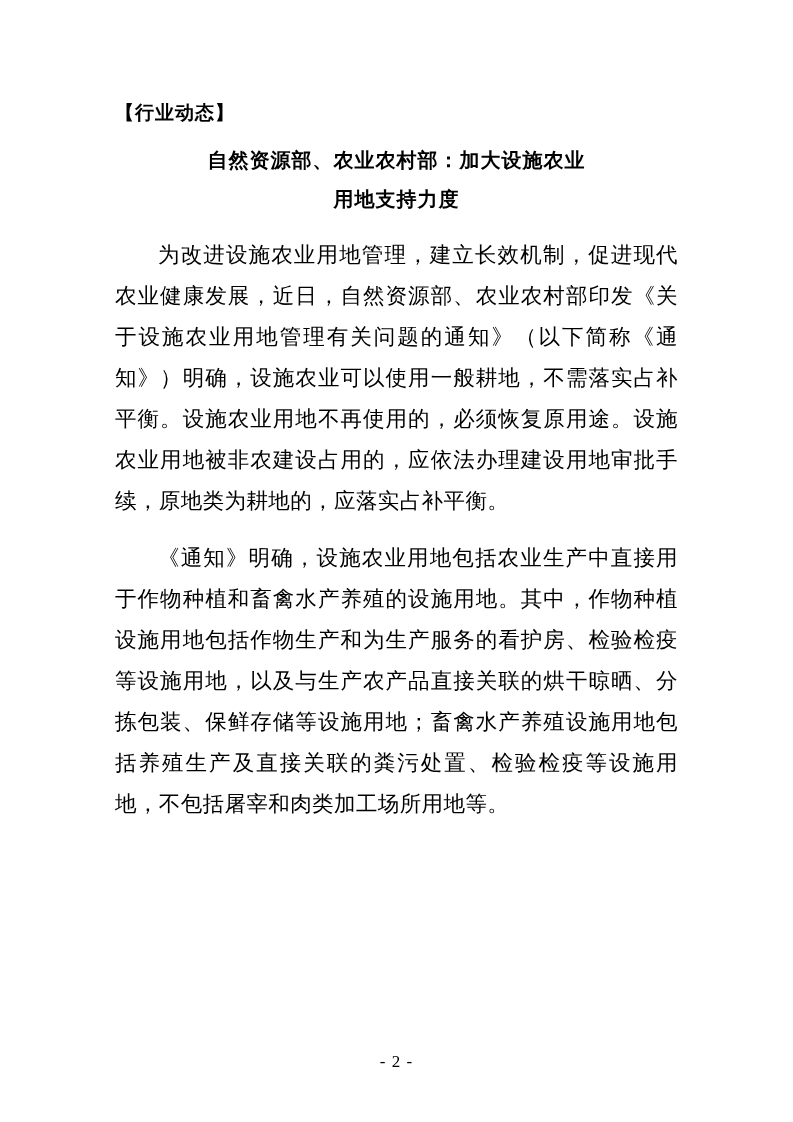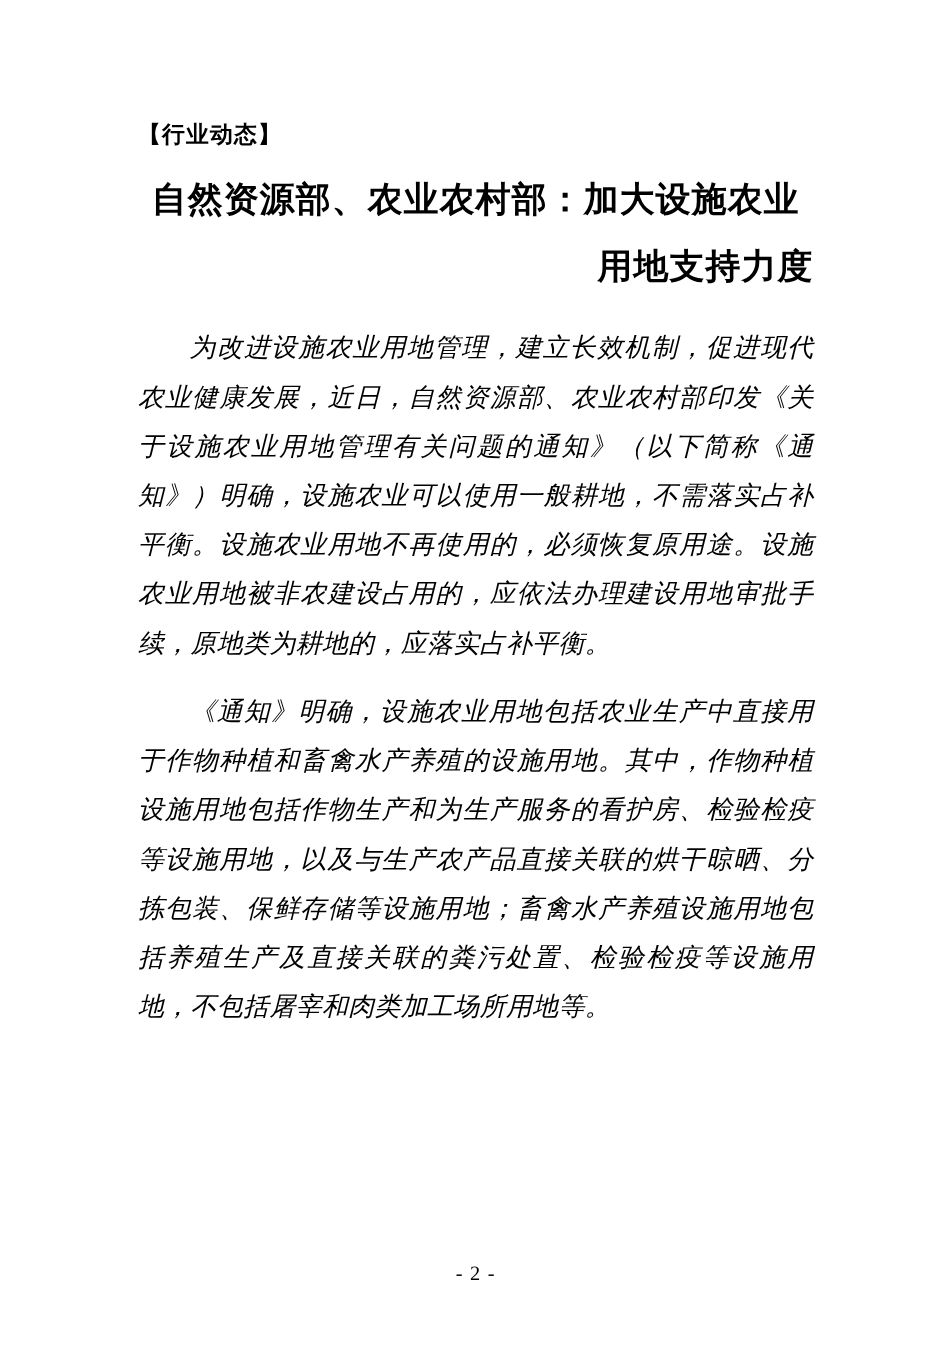--- a/index.html
+++ b/index.html
@@ -25,46 +25,45 @@
   }
   .category {
     font-family: "Liberation Sans", "DejaVu Sans", sans-serif;
     font-size: 19px;
     font-weight: bold;
     letter-spacing: 1px;
     margin: 0 0 14px 0;
     line-height: 1.4;
   }
   .doc-title {
-    font-family: Liberation Mono, monospace;
+    font-family: Liberation Serif, serif;
     font-weight: bold;
-    font-size: 29px;
+    font-size: 20px;
     line-height: 1.95;
     text-align: center;
     letter-spacing: 1px;
     margin: 6px 0 10px 0;
   }
   .doc-title .line1 {
     display: block;
     text-align: center;
   }
   .doc-title .line2 {
     display: block;
-    text-align: right;
+    text-align: center;
   }
   .body-text p {
     font-family: "Liberation Serif", "DejaVu Serif", serif;
     font-size: 21.5px;
     line-height: 41px;
     text-align: justify;
     text-justify: inter-ideograph;
     margin: 16px 0 0 0;
     text-indent: 2em;
     letter-spacing: 0.4px;
-    font-style: italic;
   }
   .footer {
     position: absolute;
     left: 0;
     right: 0;
     bottom: 50px;
     text-align: center;
     font-family: "Liberation Serif", "DejaVu Serif", serif;
     font-size: 17px;
     letter-spacing: 1px;

